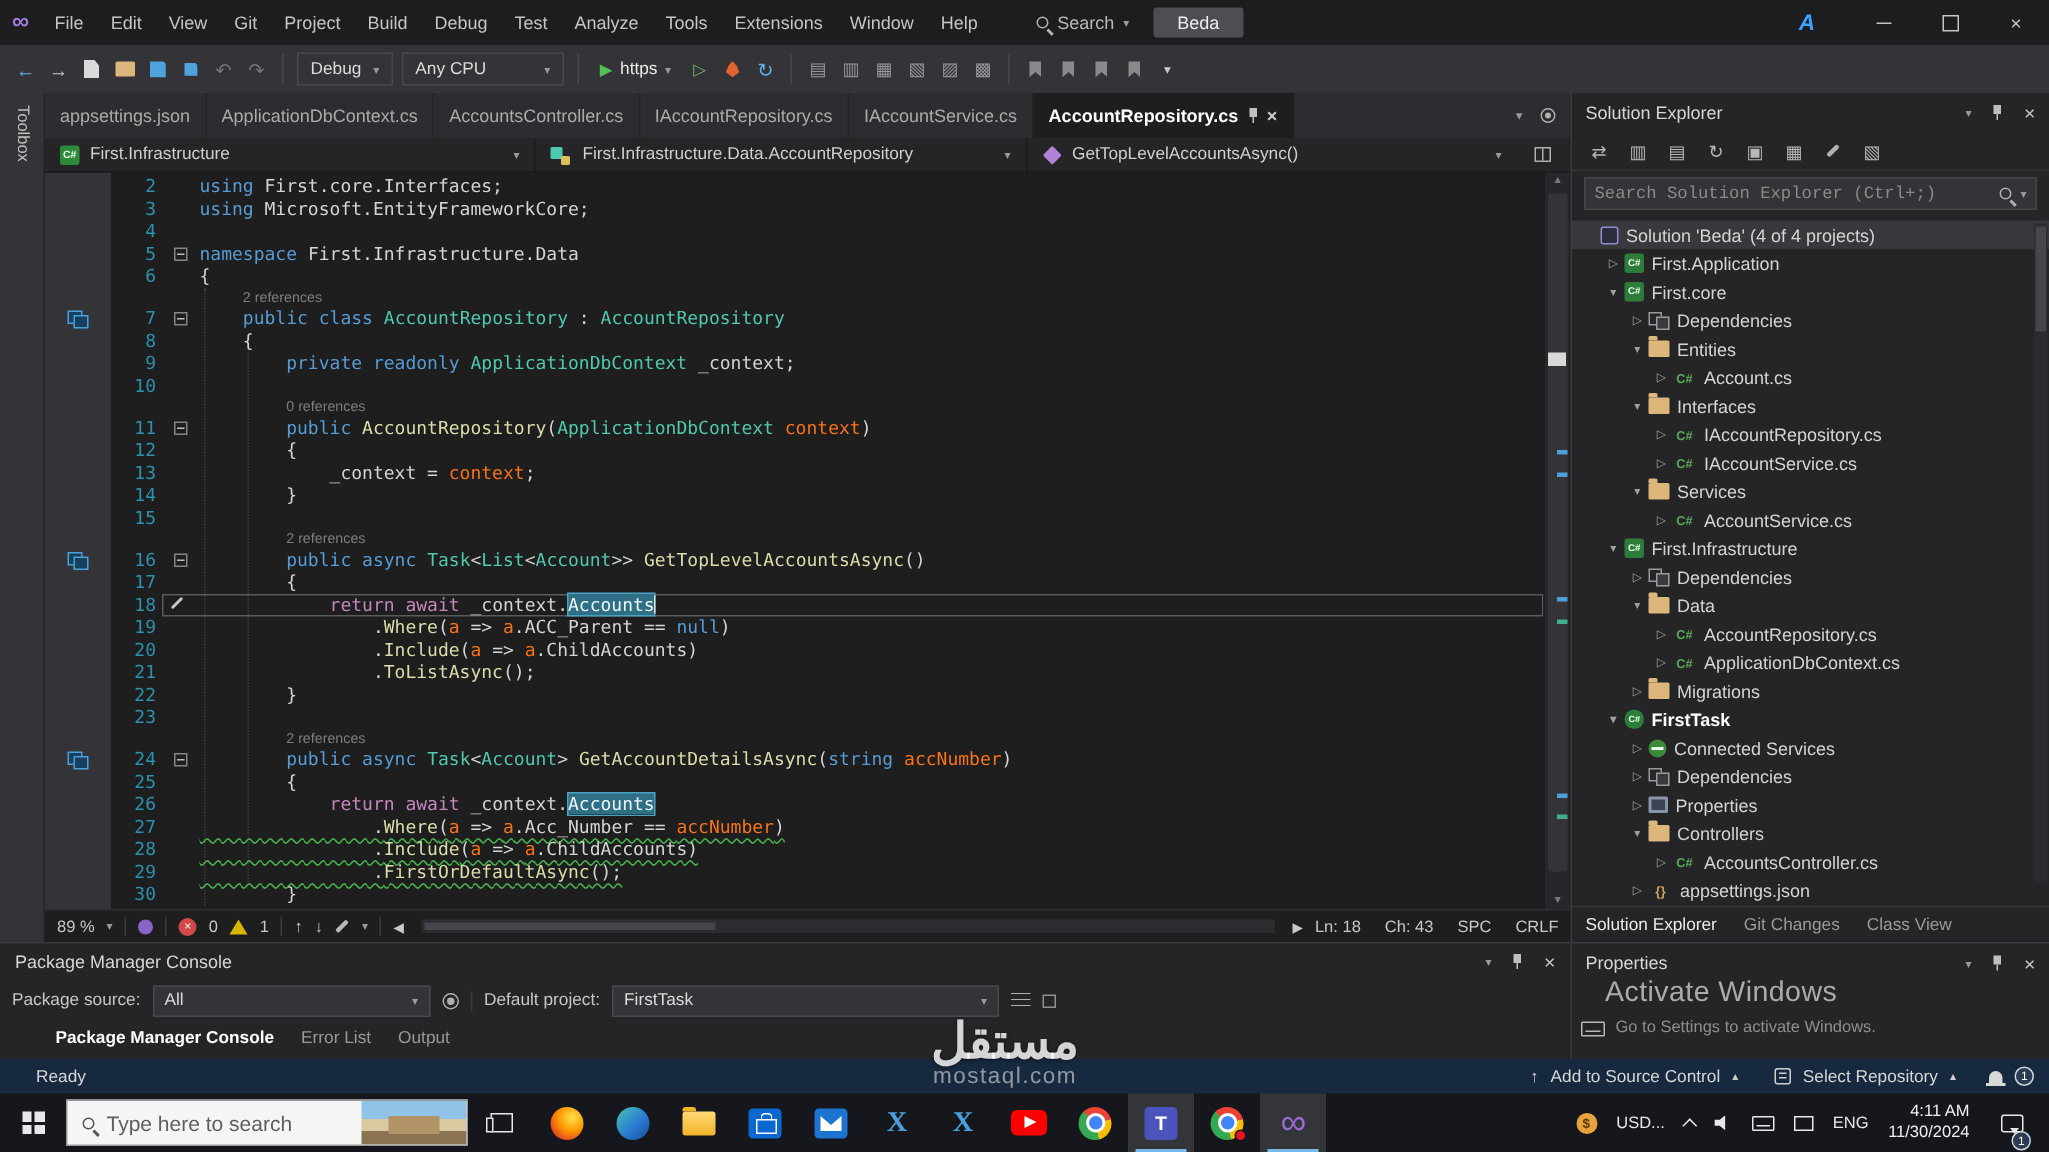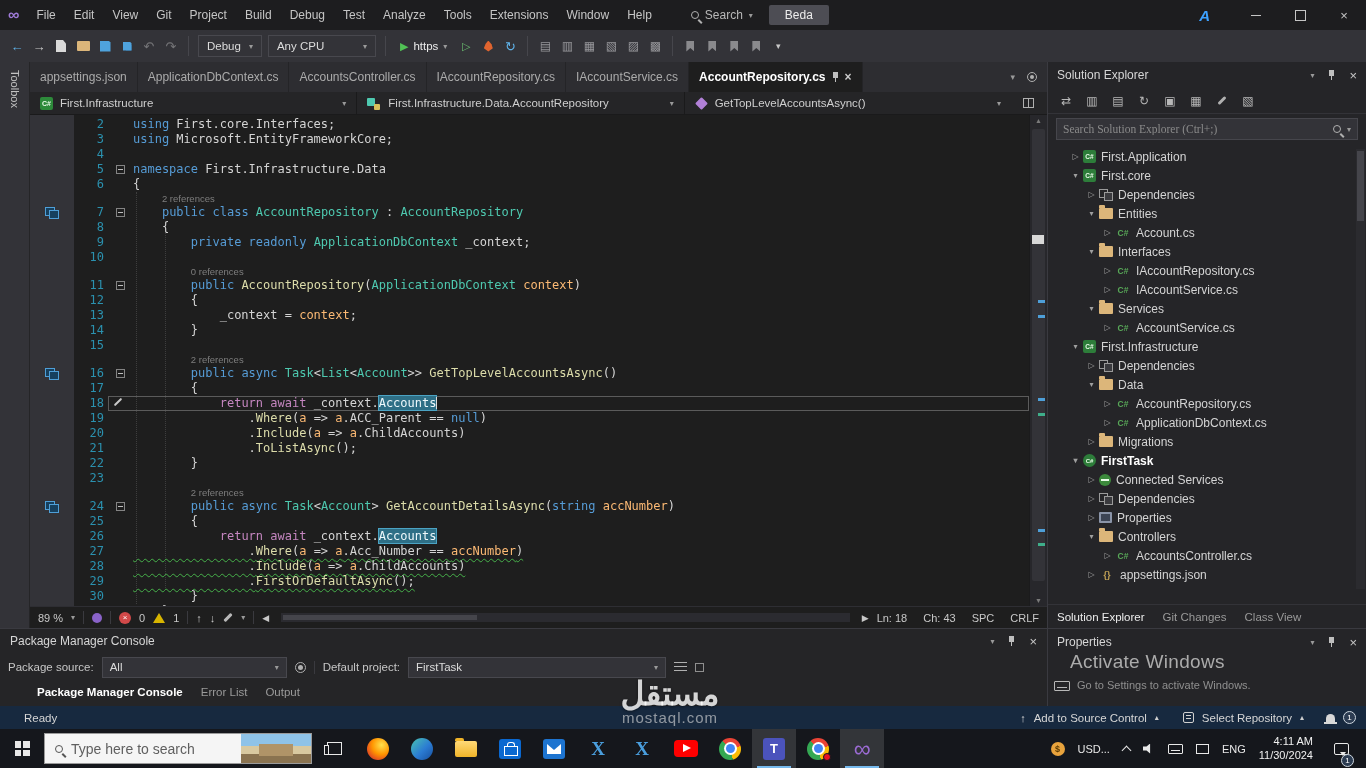--- a/index.html
+++ b/index.html
@@ -71,21 +71,21 @@
 .row-lens{height:13px;line-height:13px;font-family:"Liberation Sans",sans-serif;font-size:9.5px;color:#7e7e7e}
 .c-margin{width:44px;flex:none;display:flex;align-items:center;justify-content:center}
 .c-num{width:34px;flex:none;text-align:right;padding-right:4px;color:#2b91af;position:relative}
 .pencil{position:absolute;right:-15px;top:5px;width:10px;height:2px;background:#c8c8c8;transform:rotate(-45deg);border-radius:1px}
 .c-rest{flex:1;display:flex;min-width:0}
 .row.cur .c-rest{box-shadow:inset 0 0 0 1px #5b5b5b}
 .c-fold{width:25px;flex:none;display:flex;align-items:center;justify-content:center}
 .fold-box{width:9px;height:9px;border:1px solid #848484;position:relative;display:inline-block}
 .fold-box::before{content:"";position:absolute;left:1px;right:1px;top:3px;height:1px;background:#bdbdbd}
 .c-code{white-space:pre;flex:1}
-.tok-kw{color:#569cd6}.tok-ctl{color:#c586c0}.tok-ty{color:#4ec9b0}.tok-m{color:#dcdcaa}.tok-pr{color:#fdba74}.tok-pl{color:#d4d4d4}
+.tok-kw{color:#569cd6}.tok-ctl{color:#c586c0}.tok-ty{color:#4ec9b0}.tok-m{color:#dcdcaa}.tok-pr{color:#f97316}.tok-pl{color:#d4d4d4}
 .tok-hl{background:#2e6f86;color:#eef8fb;box-shadow:0 0 0 1px #4ba3c3}
 .sq{text-decoration:underline;text-decoration-style:wavy;text-decoration-color:#46b04a;text-decoration-thickness:1px;text-underline-offset:3px}
 .caret-bar{width:1px;background:#dcdcdc;display:inline-block;height:12px;vertical-align:-2px}
 .mi-blue{width:14px;height:12px;position:relative;display:block}
 .mi-blue::before,.mi-blue::after{content:"";position:absolute;width:8px;height:7px;border:1px solid #4e9fd8;background:#16405e}
 .mi-blue::before{left:0;top:0}.mi-blue::after{right:0;bottom:0}
 #ed-scroll{position:absolute;right:0;top:0;width:18px;height:100%;background:#27272b;border-left:1px solid #1b1b1c}
 .sc-arrow{position:absolute;left:0;width:100%;text-align:center;font-size:7px;color:#7a7a7a}
 .sc-thumb{position:absolute;left:2px;right:2px;top:14px;height:452px;background:#333338;border-radius:2px}
 .sc-mark{position:absolute;width:7px;height:3px;right:2px;background:#4e9fd8}
@@ -106,21 +106,21 @@
 .panel-head{height:26px;display:flex;align-items:center;padding:0 9px;font-size:12px;color:#d6d6d6;flex:none}
 .ph-icons{margin-left:auto;display:flex;align-items:center;gap:13px}
 .pin-ic{width:9px;height:12px;position:relative;display:inline-block}
 .pin-ic::before{content:"";position:absolute;left:2px;top:1px;width:5px;height:6px;background:#bfbfbf}
 .pin-ic::after{content:"";position:absolute;left:4px;top:7px;width:1px;height:4px;background:#bfbfbf}
 .x-ic{font-size:13px;color:#c8c8c8;line-height:1}
 #se-toolbar{height:26px;display:flex;align-items:center;padding:0 6px;gap:2px;flex:none;border-bottom:1px solid #333338}
 .se-tbi{width:24px;height:22px;display:flex;align-items:center;justify-content:center;color:#b8b8b8;font-size:12px}
 .ic-props::before{content:"";width:10px;height:3px;background:#b0b0b0;transform:rotate(-45deg);border-radius:2px}
 #se-search{margin:4px 8px 5px;height:22px;background:#333338;border:1px solid #46464c;display:flex;align-items:center;padding:0 6px;gap:6px;flex:none}
-#se-search input{flex:1;background:transparent;border:0;outline:0;color:#cfcfcf;font-size:11.5px;font-family:Liberation Serif, serif;min-width:0}
+#se-search input{flex:1;background:transparent;border:0;outline:0;color:#cfcfcf;font-size:11.5px;font-family:Liberation Mono, monospace;min-width:0}
 #se-search input::placeholder{color:#8a8a8a}
 #se-tree{flex:1;overflow:hidden;position:relative;padding-top:2px}
 .trow{height:19px;display:flex;align-items:center;font-size:12px;color:#d4d4d4;white-space:nowrap}
 .trow.sel{background:#38383d}
 .trow.bold{font-weight:bold;color:#fff}
 .tchev{width:15px;text-align:center;font-size:8px;color:#9f9f9f;flex:none}
 .tlabel{margin-left:5px}
 .ic{width:16px;height:14px;display:inline-flex;align-items:center;justify-content:center;flex:none}
 .ic-solution{width:12px;height:12px;border:1px solid #8f8fd0;background:#2d2d40;border-radius:2px}
 .ic-csproj{width:13px;height:13px;background:#2d7d3a;border-radius:2px;color:#eafbe9;font-size:6.5px;font-weight:bold}
@@ -691,20 +691,25 @@
     </div>
   <div id="se-search" data-name="solution-explorer-search">
     <input type="text" data-name="search-input" placeholder="Search Solution Explorer (Ctrl+;)" style="">
     <span class="mag" data-name="search-icon"></span>
     <span class="caret" data-name="chevron-down-icon">▾</span>
   </div>
   <div id="se-tree" data-name="solution-tree">
     <div id="se-scrollbar" data-name="tree-scrollbar">
         <div id="se-thumb" data-name="scrollbar-thumb"></div>
       </div>
+  <div class="trow sel" data-name="tree-item-solution-beda-4-of-4-projects" style="padding-left: 4px;">
+        <span class="tchev" data-name="tree-spacer"></span>
+        <span class="ic ic-solution" data-name="solution-icon"></span>
+        <span class="tlabel" data-name="tree-item-label">Solution 'Beda' (4 of 4 projects)</span>
+      </div>
       <div class="trow" data-name="tree-item-first-application" style="padding-left: 20px;">
         <span class="tchev" data-name="chevron-collapsed-icon">▷</span>
         <span class="ic ic-csproj" data-name="csproj-icon">C#</span>
         <span class="tlabel" data-name="tree-item-label">First.Application</span>
       </div>
       <div class="trow" data-name="tree-item-first-core" style="padding-left: 20px;">
         <span class="tchev" data-name="chevron-expanded-icon">▾</span>
         <span class="ic ic-csproj" data-name="csproj-icon">C#</span>
         <span class="tlabel" data-name="tree-item-label">First.core</span>
       </div>

